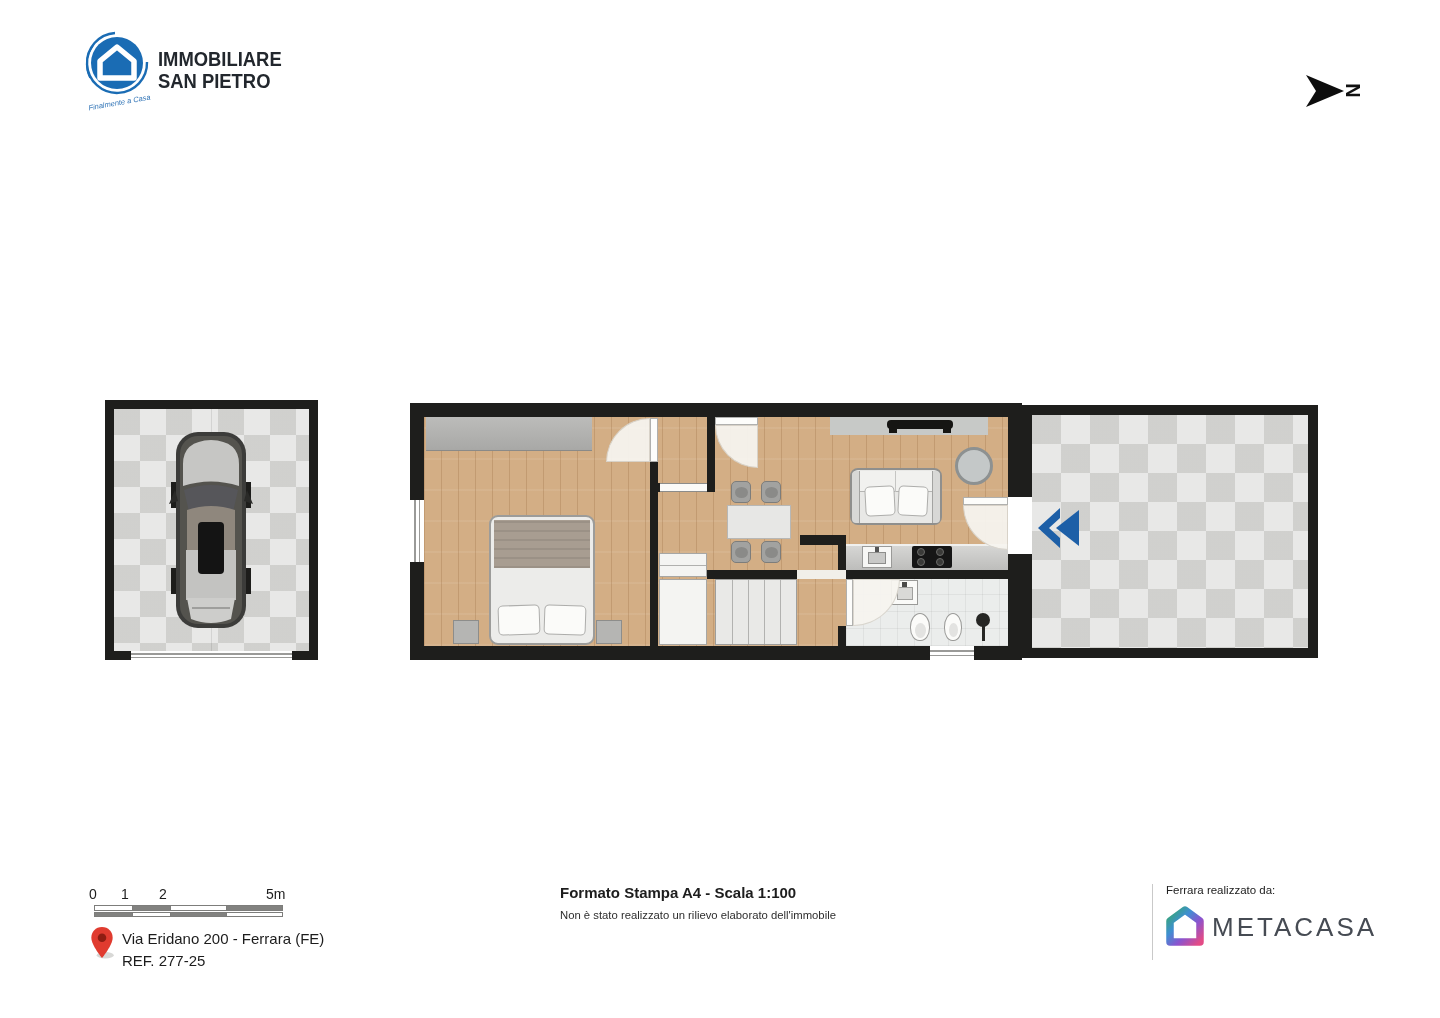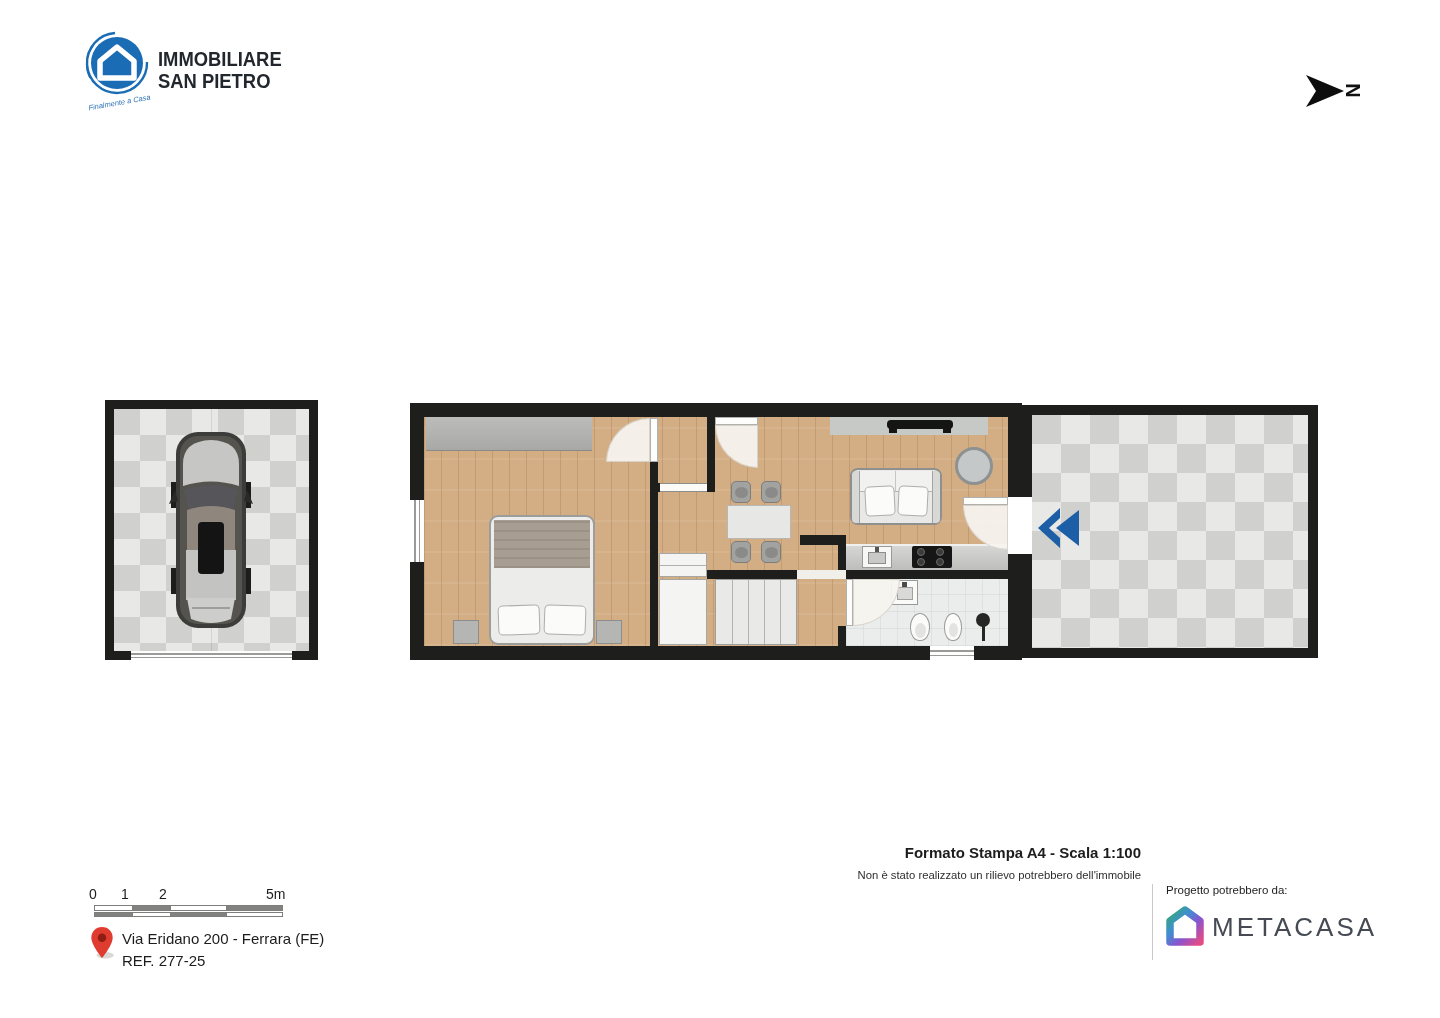--- a/index.html
+++ b/index.html
@@ -237,29 +237,29 @@
     <ellipse cx="14" cy="26.5" rx="8" ry="3" fill="#d8d8d6"></ellipse>
     <path d="M11,0 C5,0 1,4.5 1,10 C1,17 11,29 11,29 C11,29 21,17 21,10 C21,4.5 17,0 11,0 Z" fill="#e03b2f"></path>
     <circle cx="11" cy="10" r="4" fill="#8e1d12"></circle>
   </svg>
   <div class="abs addr" style="left:34px;top:3px;">
     <div>Via Eridano 200 - Ferrara (FE)</div>
     <div>REF. 277-25</div>
   </div>
 </div>
 
-<div class="abs" style="left:560px;top:844px;width:581px;text-align:right;">
+<div class="abs" style="left:560px;top:884px;width:581px;text-align:left;">
   <div class="fmt-title">Formato Stampa A4 - Scala 1:100</div>
-  <div class="fmt-line">Non è stato realizzato un rilievo potrebbero dell'immobile</div>
+  <div class="fmt-line">Non è stato realizzato un rilievo elaborato dell'immobile</div>
 </div>
 
 <div class="abs" style="left:1152px;top:884px;width:1px;height:76px;background:#c9c9c9;"></div>
 
 <div class="abs" style="left:1166px;top:884px;width:270px;height:80px;">
-  <div class="credit-label">Progetto potrebbero da:</div>
+  <div class="credit-label">Ferrara realizzato da:</div>
   <svg class="abs" style="left:0px;top:22px;" width="38" height="40" viewBox="0 0 38 40">
     <defs>
       <linearGradient id="mcgrad" x1="0" y1="0" x2="1" y2="1">
         <stop offset="0" stop-color="#35a86f"></stop>
         <stop offset="0.35" stop-color="#3f8fd2"></stop>
         <stop offset="0.65" stop-color="#8a54cf"></stop>
         <stop offset="1" stop-color="#e34b86"></stop>
       </linearGradient>
     </defs>
     <path d="M19,4 L34,15 L34,36 L4,36 L4,15 Z" fill="none" stroke="url(#mcgrad)" stroke-width="7.5" stroke-linejoin="round"></path>

